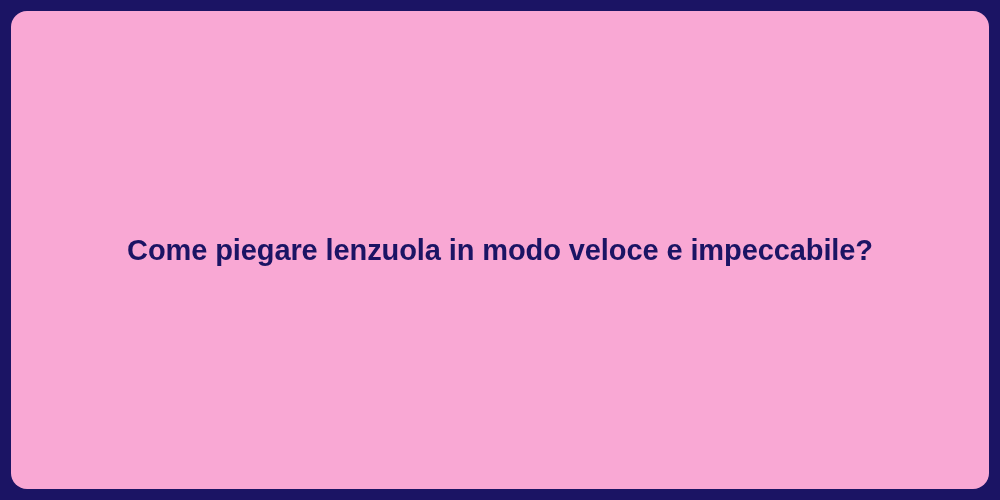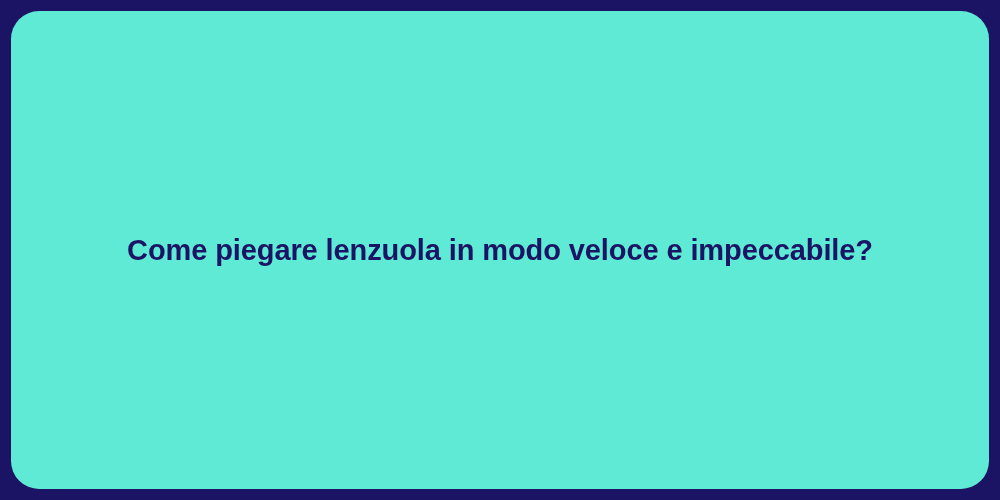--- a/index.html
+++ b/index.html
@@ -21,22 +21,22 @@
     display: flex;
     align-items: center;
     justify-content: center;
   }
   #card {
     position: absolute;
     left: 11px;
     top: 11px;
     width: 978px;
     height: 478px;
-    background: #5eead4;
-    border-radius: 28px;
+    background: #f9a8d4;
+    border-radius: 16px;
     display: flex;
     align-items: center;
     justify-content: center;
     box-sizing: border-box;
   }
   #headline {
     margin: 0;
     padding: 0 40px;
     font-family: "Liberation Sans", sans-serif;
     font-size: 29px;

